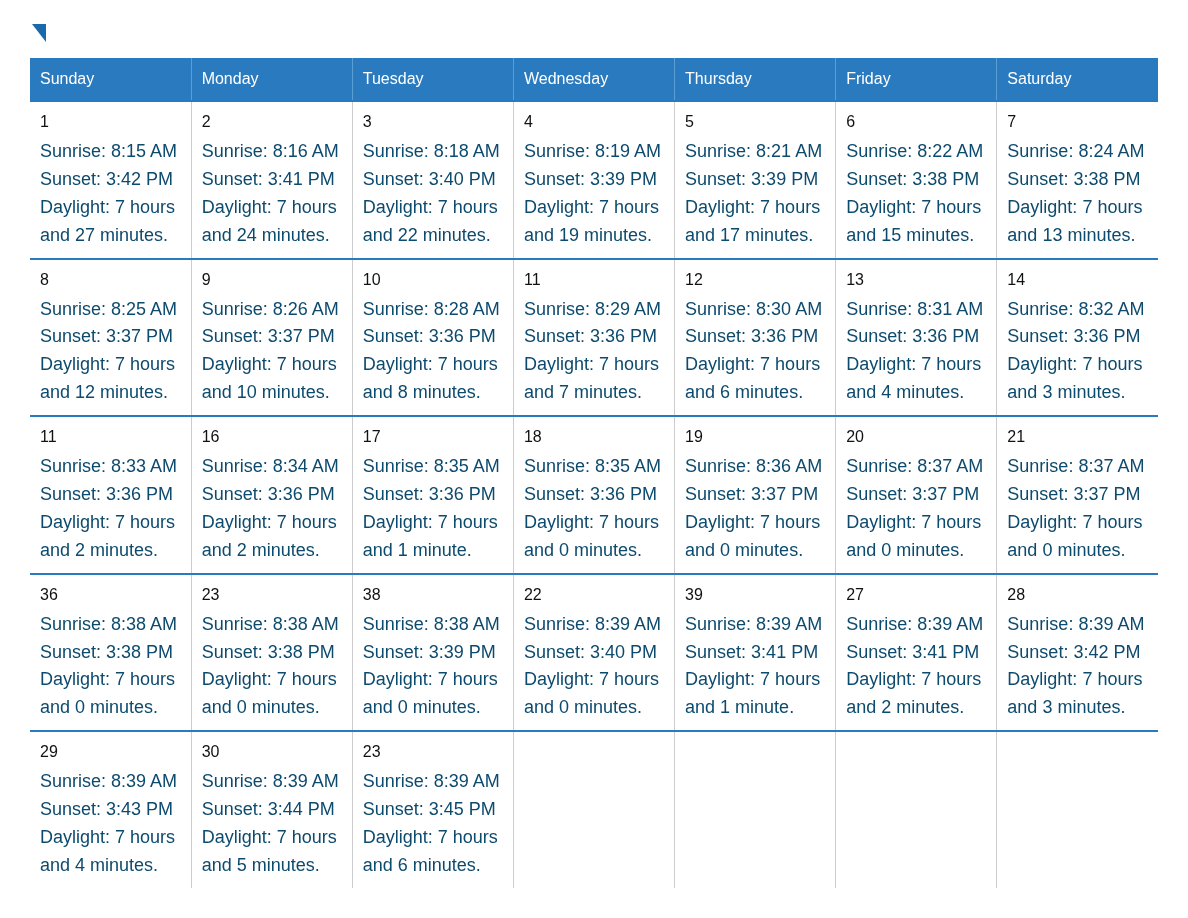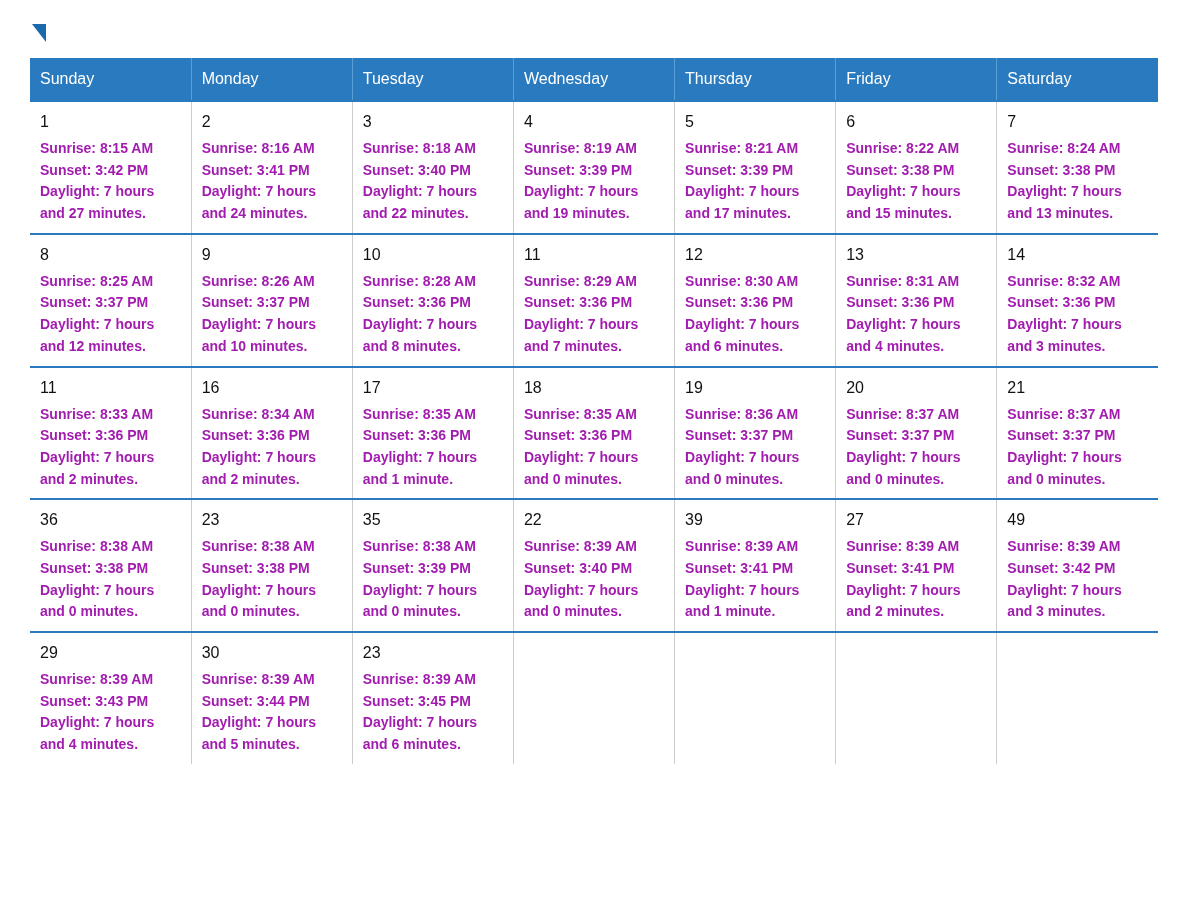--- a/index.html
+++ b/index.html
@@ -101,24 +101,23 @@
       border-right: none;
     }
     .day-number {
       font-size: 16px;
       font-weight: normal;
       display: block;
       margin-bottom: 4px;
       color: #111;
     }
     .day-info {
-      font-size: 14px;
-      color: #a21caf;
+      font-size: 18px;
+      color: #0c4a6e;
       line-height: 1.55;
-      font-weight: bold;
     }
     .empty-cell {
       background: #fff;
     }
   </style>
 </head>
 <body>
 
 <div class="header">
   <div class="logo">
@@ -240,37 +239,37 @@
       <tr>
         <td>
         <span class="day-number">36</span>
         <span class="day-info">Sunrise: 8:38 AM<br>Sunset: 3:38 PM<br>Daylight: 7 hours<br> and 0 minutes.</span>
       </td>
         <td>
         <span class="day-number">23</span>
         <span class="day-info">Sunrise: 8:38 AM<br>Sunset: 3:38 PM<br>Daylight: 7 hours<br> and 0 minutes.</span>
       </td>
         <td>
-        <span class="day-number">35</span>
+        <span class="day-number">38</span>
         <span class="day-info">Sunrise: 8:38 AM<br>Sunset: 3:39 PM<br>Daylight: 7 hours<br> and 0 minutes.</span>
       </td>
         <td>
         <span class="day-number">22</span>
         <span class="day-info">Sunrise: 8:39 AM<br>Sunset: 3:40 PM<br>Daylight: 7 hours<br> and 0 minutes.</span>
       </td>
         <td>
         <span class="day-number">39</span>
         <span class="day-info">Sunrise: 8:39 AM<br>Sunset: 3:41 PM<br>Daylight: 7 hours<br> and 1 minute.</span>
       </td>
         <td>
         <span class="day-number">27</span>
         <span class="day-info">Sunrise: 8:39 AM<br>Sunset: 3:41 PM<br>Daylight: 7 hours<br> and 2 minutes.</span>
       </td>
         <td>
-        <span class="day-number">49</span>
+        <span class="day-number">28</span>
         <span class="day-info">Sunrise: 8:39 AM<br>Sunset: 3:42 PM<br>Daylight: 7 hours<br> and 3 minutes.</span>
       </td>
       </tr>
       <tr>
         <td>
         <span class="day-number">29</span>
         <span class="day-info">Sunrise: 8:39 AM<br>Sunset: 3:43 PM<br>Daylight: 7 hours<br> and 4 minutes.</span>
       </td>
         <td>
         <span class="day-number">30</span>

